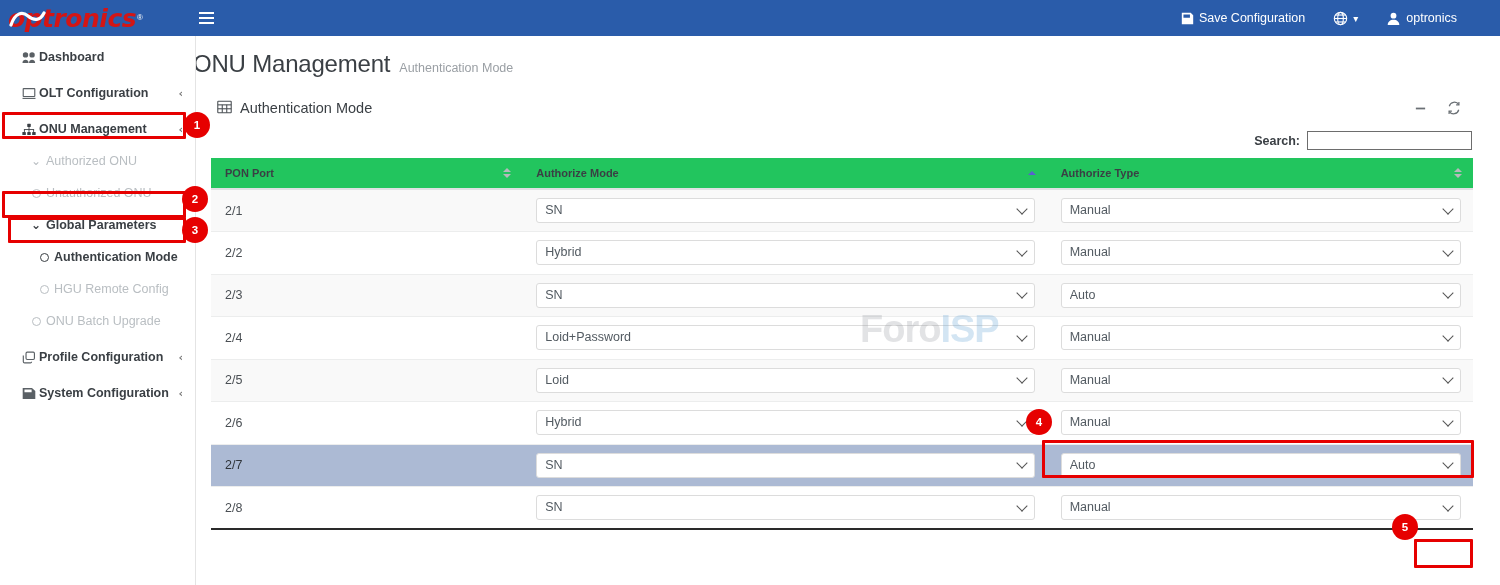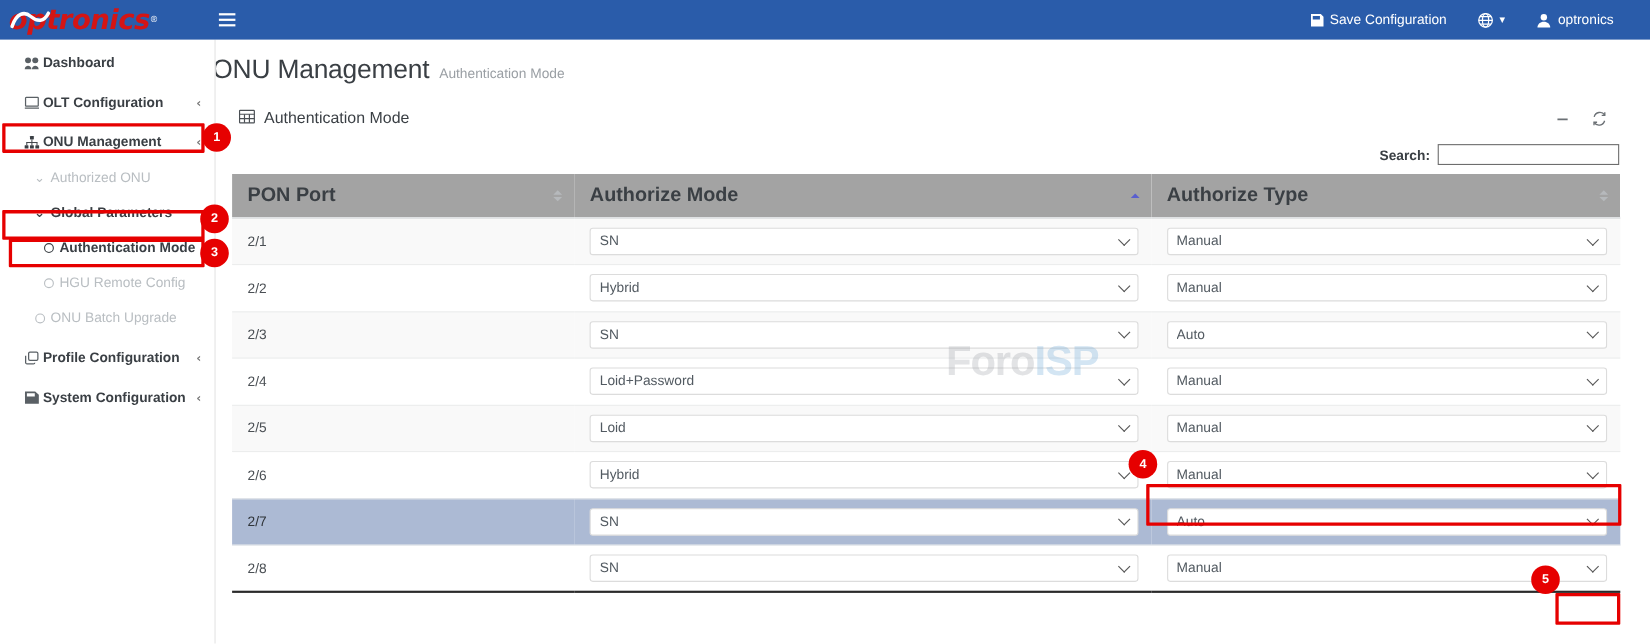--- a/index.html
+++ b/index.html
@@ -49,21 +49,21 @@
     margin-left: 10px;
     width: 24px; height: 24px;
     display: flex; flex-direction: column;
     justify-content: center; align-items: center;
     gap: 3px; cursor: pointer;
   }
   #hamburger i { display: block; width: 15px; height: 2px; background: #ffffff; }
 
   #topbar-right {
     margin-left: auto; display: flex; align-items: flex-end;
-    height: 36px; padding-right: 19px; gap: 0px;
+    height: 36px; padding-right: 29px; gap: 0px;
   }
   .tb-item {
     display: flex; align-items: center; gap: 5px;
     color: #ffffff; font-size: 12.5px;
     padding: 0 14px; height: 36px; cursor: pointer;
     white-space: nowrap;
   }
   .tb-item svg { display: block; }
 
   
@@ -166,24 +166,24 @@
     border: 1px solid #6d6d6d;
     font-size: 12px; padding: 0 4px;
     font-family: "Liberation Sans", sans-serif;
     outline: none; background: #fff;
   }
 
   
   #tbl { width: 100%; border-collapse: collapse; margin-top: 8px; table-layout: fixed; }
   #tbl th {
     text-align: left;
-    font-size: 18px; color: #3a3f44; font-weight: bold;
+    font-size: 11px; color: #3a3f44; font-weight: bold;
     padding: 9px 12px 9px 14px;
     border-bottom: 2px solid #dfe1e3;
-    background: #a3a3a3;
+    background: #22c55e;
     position: relative;
     cursor: pointer;
     vertical-align: middle;
   }
   #tbl th .sortbox {
     position: absolute; right: 11px; top: 50%;
     transform: translateY(-50%);
     display: flex; flex-direction: column; gap: 2px;
     line-height: 0;
   }
@@ -359,20 +359,26 @@
     <span class="nav-chev">‹</span>
   </div>
 
   <div class="nav-sub dim">
     <span class="sub-ico">
         <span class="chev-down">⌄</span>
       </span>
     <span>Authorized ONU</span>
   </div>
 
+  <div class="nav-sub dim">
+    <span class="sub-ico">
+        <span class="circle-o"></span>
+      </span>
+    <span>Unauthorized ONU</span>
+  </div>
 
   <div class="nav-sub strong">
     <span class="sub-ico">
         <span class="chev-down">⌄</span>
       </span>
     <span>Global Parameters</span>
   </div>
 
   <div class="nav-sub strong lvl2">
     <span class="sub-ico">

